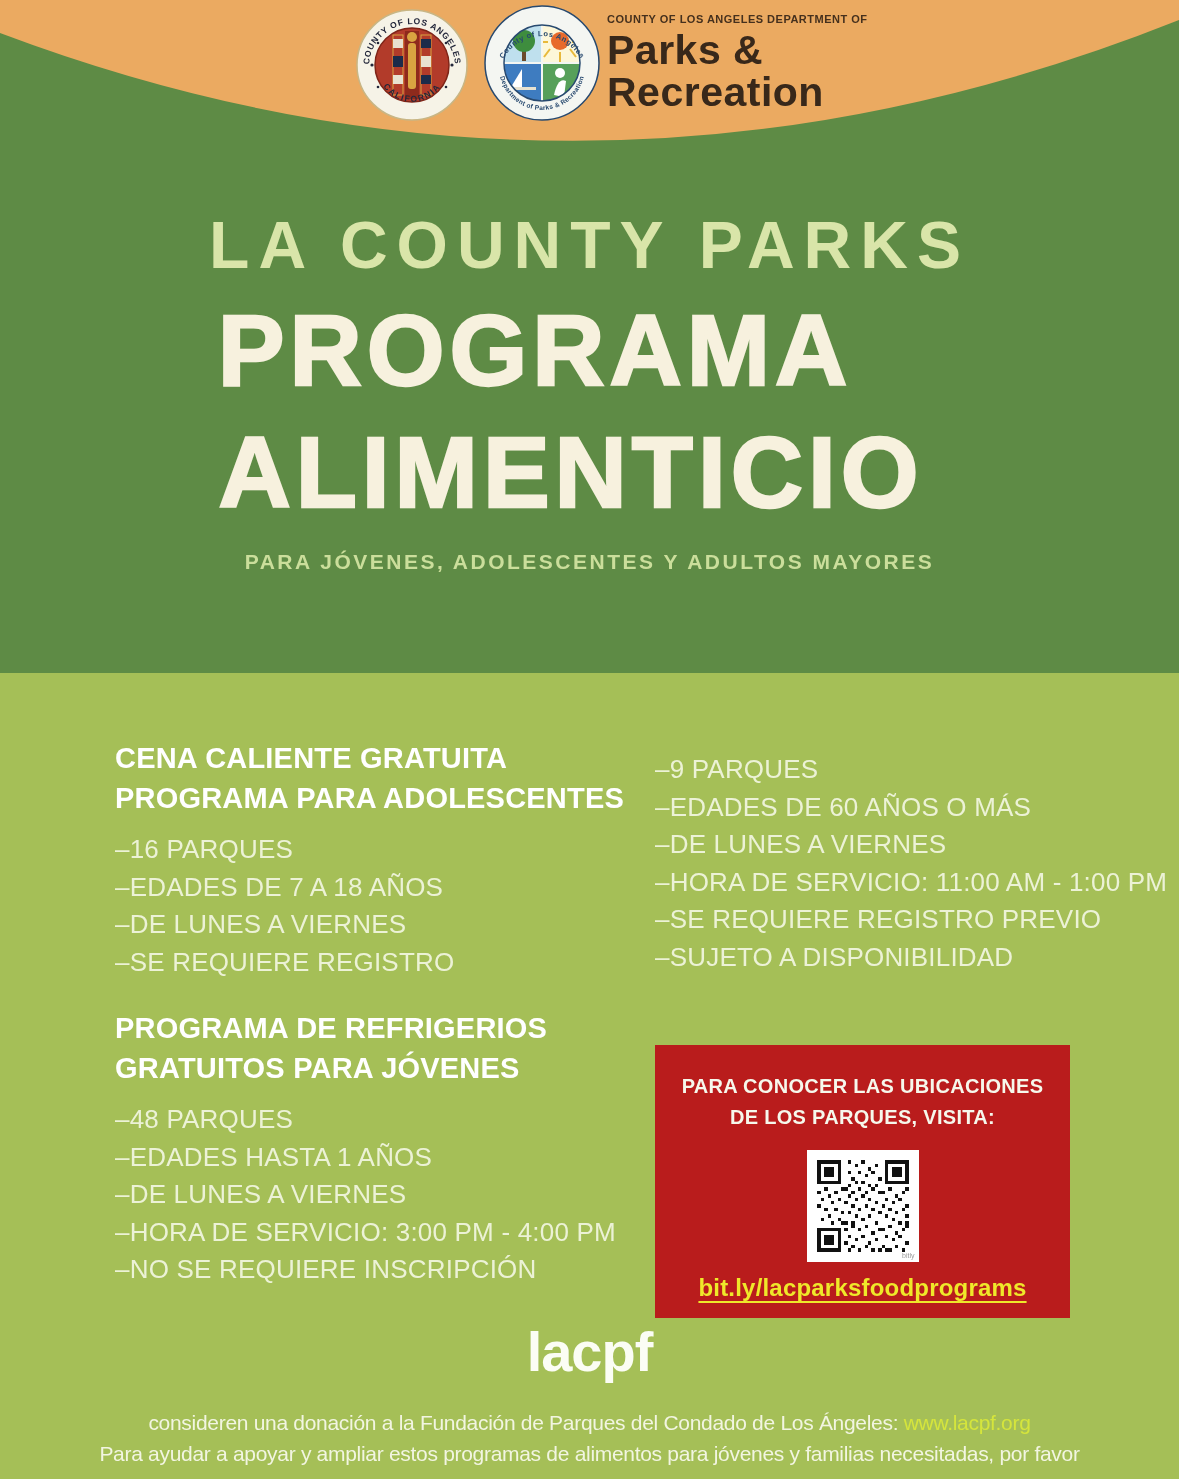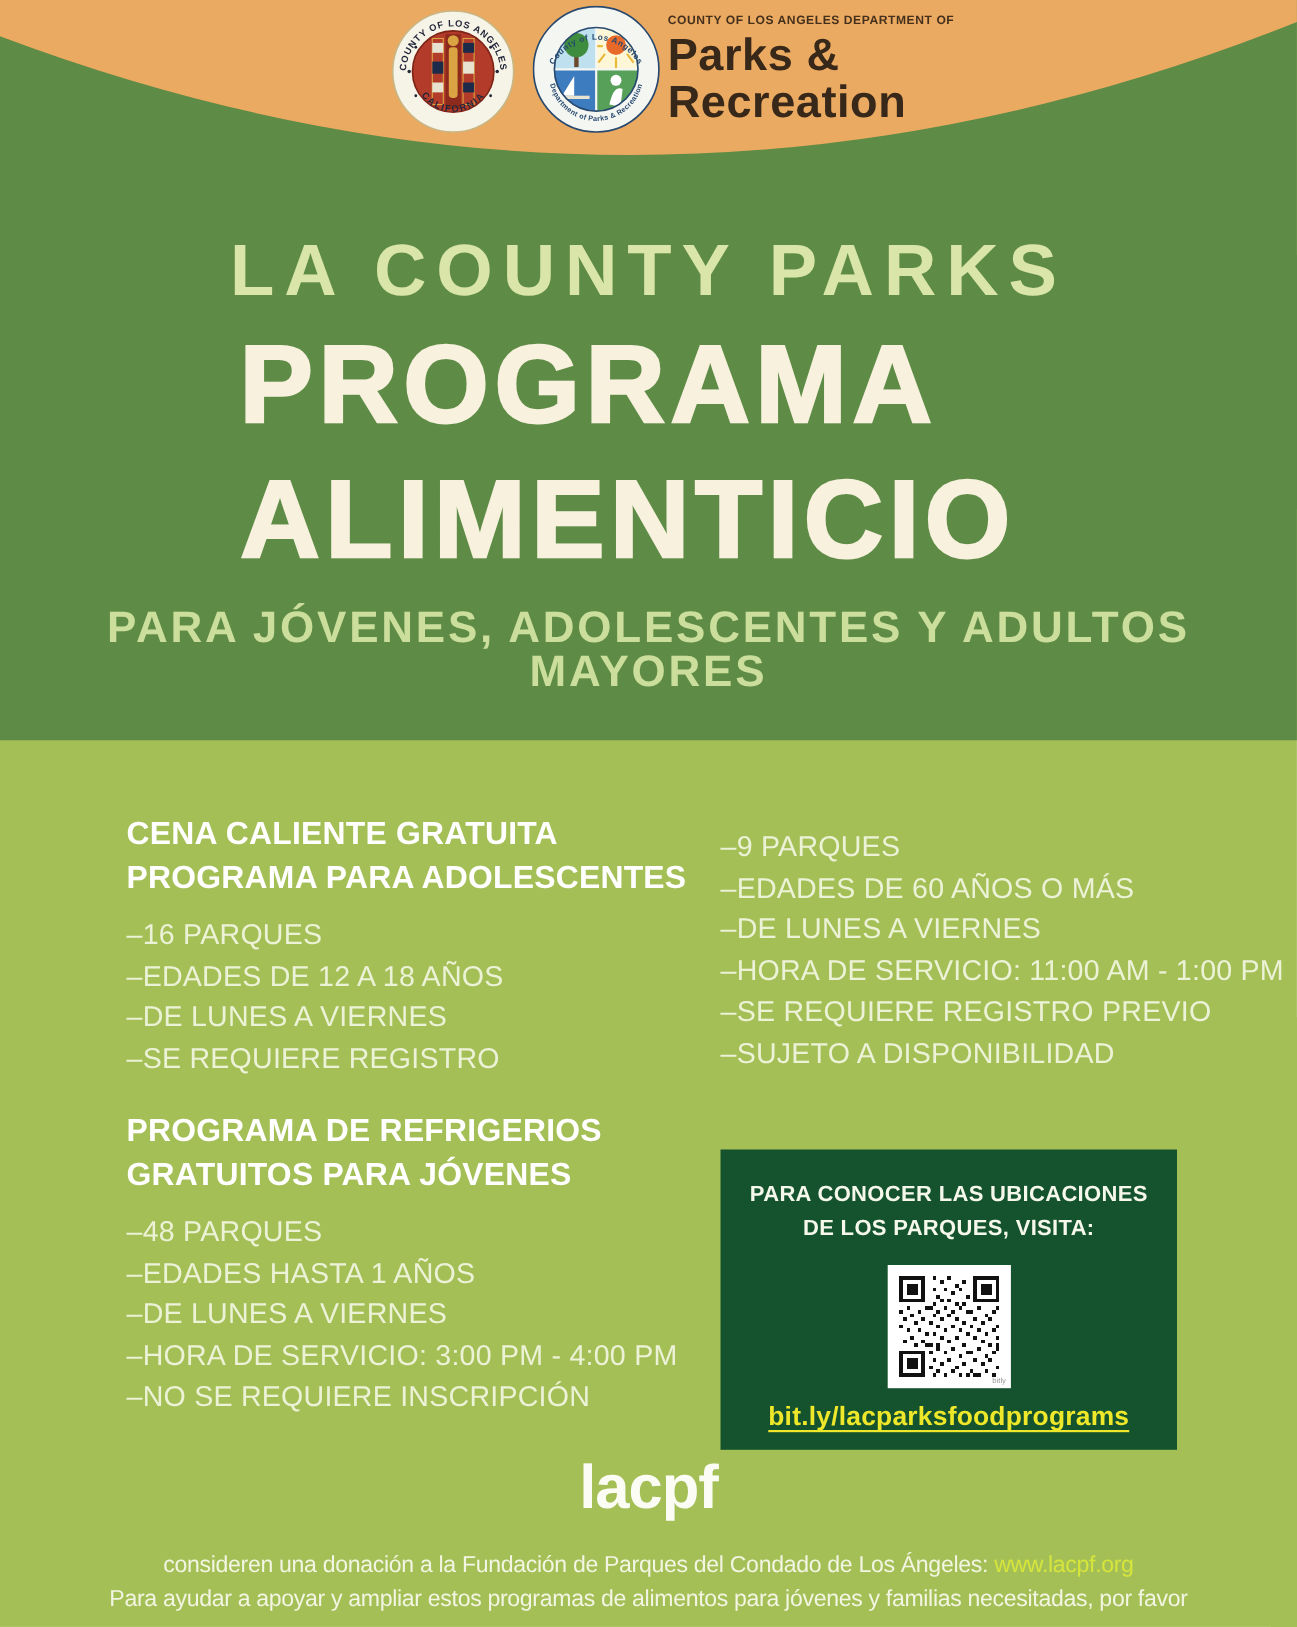--- a/index.html
+++ b/index.html
@@ -22,30 +22,30 @@
 
   
   .kicker{position:absolute;left:0;top:212px;width:1179px;text-align:center;
     font-size:66px;font-weight:bold;letter-spacing:9px;color:#D9E5A9;line-height:1;}
   .big{position:absolute;left:0;width:1070px;text-align:center;color:#F7F1DE;
     font-size:100px;font-weight:bold;letter-spacing:5px;line-height:1;
     -webkit-text-stroke:2.5px #F7F1DE;}
   .big1{top:300px;}
   .big2{top:422px;margin-left:36px;}
   .subtitle{position:absolute;left:0;top:551px;width:1179px;text-align:center;
-    font-size:40px;font-weight:bold;letter-spacing:2.5px;color:#CBDE9B;line-height:1;}
+    font-size:21px;font-weight:bold;letter-spacing:2.5px;color:#CBDE9B;line-height:1;}
 
   
   .prog{position:absolute;white-space:nowrap;}
   .ph div{font-size:29px;font-weight:bold;color:#FFFFFF;line-height:40px;letter-spacing:.2px;}
   .plist{list-style:none;margin:13px 0 0 0;padding:0;}
   .plist li{font-size:26px;color:#ECF2D6;line-height:37.5px;letter-spacing:.2px;}
 
   
-  .qr-box{position:absolute;left:655px;top:1045px;width:415px;height:273px;background:#14532d;
+  .qr-box{position:absolute;left:655px;top:1045px;width:415px;height:273px;background:#b91c1c;
     text-align:center;}
   .qr-prompt{margin-top:26px;font-size:20px;font-weight:bold;color:#F6F8EC;line-height:31px;letter-spacing:.3px;}
   .qr-wrap{width:112px;height:112px;margin:17px auto 12px auto;background:#FFFFFF;position:relative;padding:7px;box-sizing:border-box;}
   .qr-wrap svg{display:block;width:98px;height:98px;}
   .qr-caption{position:absolute;right:4px;bottom:3px;font-size:7px;color:#9a9a9a;}
   .qr-link{display:inline-block;font-size:24px;font-weight:bold;color:#EFE82A;
     text-decoration:underline;text-underline-offset:5px;letter-spacing:.2px;cursor:pointer;}
 
   
   .lacpf{position:absolute;left:0;top:1324px;width:1179px;text-align:center;
@@ -158,21 +158,21 @@
   <div class="big big2">ALIMENTICIO</div>
   <div class="subtitle">PARA JÓVENES, ADOLESCENTES Y ADULTOS MAYORES</div>
 
   <section class="prog" style="left:115px;top:738px;">
     <div class="ph">
       <div>CENA CALIENTE GRATUITA</div>
       <div>PROGRAMA PARA ADOLESCENTES</div>
     </div>
     <ul class="plist">
       <li>–16 PARQUES</li>
-      <li>–EDADES DE 12 A 18 AÑOS</li>
+      <li>–EDADES DE 7 A 18 AÑOS</li>
       <li>–DE LUNES A VIERNES</li>
       <li>–SE REQUIERE REGISTRO</li>
     </ul>
   </section>
 
   <section class="prog" style="left:115px;top:1008px;">
     <div class="ph">
       <div>PROGRAMA DE REFRIGERIOS</div>
       <div>GRATUITOS PARA JÓVENES</div>
     </div>

